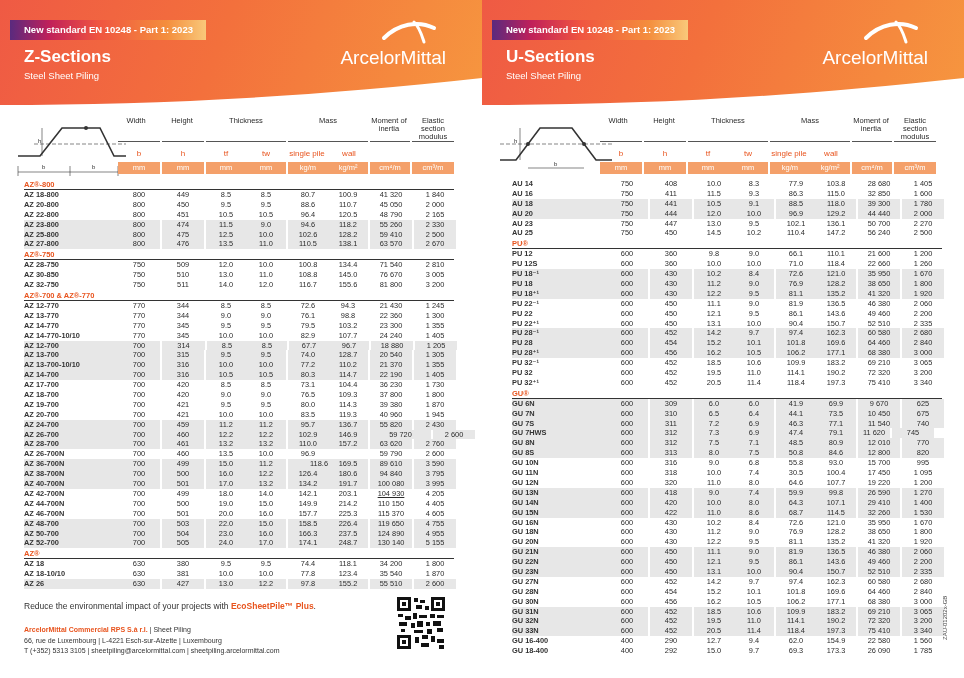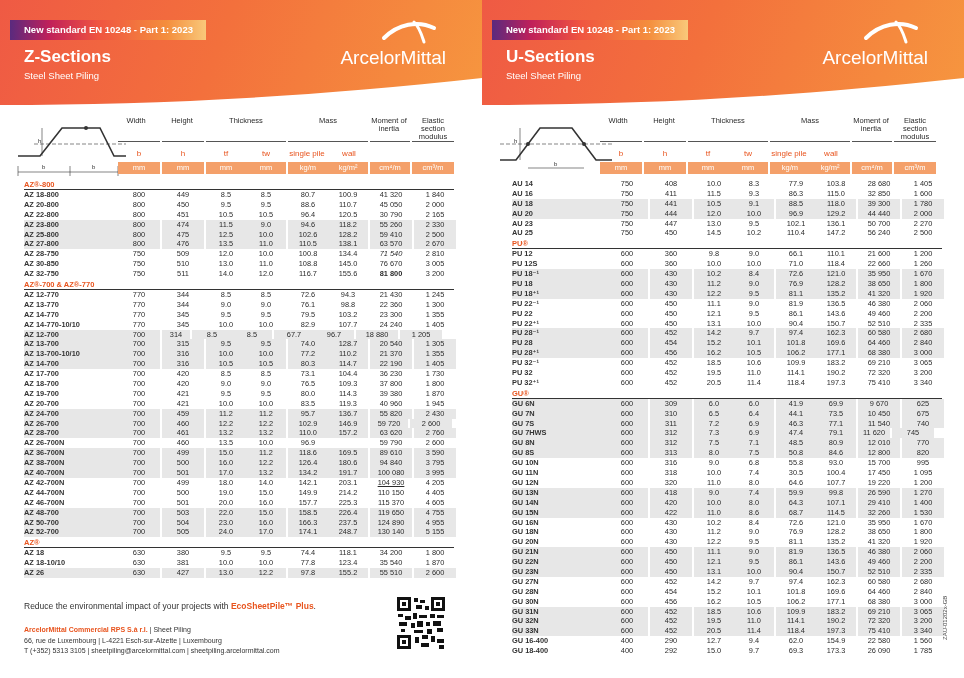--- a/index.html
+++ b/index.html
@@ -149,21 +149,21 @@
         <div class="c" style="width: 42px;">800</div>
         <div class="c gap" style="width: 2px;"></div>
         <div class="c" style="width: 42px;">451</div>
         <div class="c gap" style="width: 2px;"></div>
         <div class="c" style="width: 40px;">10.5</div>
         <div class="c" style="width: 40px;">10.5</div>
         <div class="c gap" style="width: 2px;"></div>
         <div class="c" style="width: 40px;">96.4</div>
         <div class="c" style="width: 40px;">120.5</div>
         <div class="c gap" style="width: 2px;"></div>
-        <div class="c" style="width: 42px;">30 790</div>
+        <div class="c" style="width: 42px;">48 790</div>
         <div class="c gap" style="width: 2px;"></div>
         <div class="c" style="width: 42px;">2 165</div>
       </div>
       <div class="row shade">
         <div class="c name" style="width: 94px;">AZ 23-800</div>
         <div class="c" style="width: 42px;">800</div>
         <div class="c gap" style="width: 2px;"></div>
         <div class="c" style="width: 42px;">474</div>
         <div class="c gap" style="width: 2px;"></div>
         <div class="c" style="width: 40px;">11.5</div>
@@ -201,33 +201,34 @@
         <div class="c" style="width: 40px;">13.5</div>
         <div class="c" style="width: 40px;">11.0</div>
         <div class="c gap" style="width: 2px;"></div>
         <div class="c" style="width: 40px;">110.5</div>
         <div class="c" style="width: 40px;">138.1</div>
         <div class="c gap" style="width: 2px;"></div>
         <div class="c" style="width: 42px;">63 570</div>
         <div class="c gap" style="width: 2px;"></div>
         <div class="c" style="width: 42px;">2 670</div>
       </div>
+      <div class="grp-title">AZ®-750</div>
       <div class="row">
         <div class="c name" style="width: 94px;">AZ 28-750</div>
         <div class="c" style="width: 42px;">750</div>
         <div class="c gap" style="width: 2px;"></div>
         <div class="c" style="width: 42px;">509</div>
         <div class="c gap" style="width: 2px;"></div>
         <div class="c" style="width: 40px;">12.0</div>
         <div class="c" style="width: 40px;">10.0</div>
         <div class="c gap" style="width: 2px;"></div>
         <div class="c" style="width: 40px;">100.8</div>
         <div class="c" style="width: 40px;">134.4</div>
         <div class="c gap" style="width: 2px;"></div>
-        <div class="c" style="width: 42px; font-style: italic;">71 540</div>
+        <div class="c" style="width: 42px;">71 540</div>
         <div class="c gap" style="width: 2px;"></div>
         <div class="c" style="width: 42px;">2 810</div>
       </div>
       <div class="row">
         <div class="c name" style="width: 94px;">AZ 30-850</div>
         <div class="c" style="width: 42px;">750</div>
         <div class="c gap" style="width: 2px;"></div>
         <div class="c" style="width: 42px;">510</div>
         <div class="c gap" style="width: 2px;"></div>
         <div class="c" style="width: 40px;">13.0</div>
@@ -245,21 +246,21 @@
         <div class="c" style="width: 42px;">750</div>
         <div class="c gap" style="width: 2px;"></div>
         <div class="c" style="width: 42px;">511</div>
         <div class="c gap" style="width: 2px;"></div>
         <div class="c" style="width: 40px;">14.0</div>
         <div class="c" style="width: 40px;">12.0</div>
         <div class="c gap" style="width: 2px;"></div>
         <div class="c" style="width: 40px;">116.7</div>
         <div class="c" style="width: 40px;">155.6</div>
         <div class="c gap" style="width: 2px;"></div>
-        <div class="c" style="width: 42px; font-weight: bold;">81 800</div>
+        <div class="c" style="width: 42px;">81 800</div>
         <div class="c gap" style="width: 2px;"></div>
         <div class="c" style="width: 42px;">3 200</div>
       </div>
       <div class="grp-title">AZ®-700 &amp; AZ®-770</div>
       <div class="row">
         <div class="c name" style="width: 94px;">AZ 12-770</div>
         <div class="c" style="width: 42px;">770</div>
         <div class="c gap" style="width: 2px;"></div>
         <div class="c" style="width: 42px;">344</div>
         <div class="c gap" style="width: 2px;"></div>
@@ -318,21 +319,21 @@
         <div class="c" style="width: 40px;">107.7</div>
         <div class="c gap" style="width: 2px;"></div>
         <div class="c" style="width: 42px;">24 240</div>
         <div class="c gap" style="width: 2px;"></div>
         <div class="c" style="width: 42px;">1 405</div>
       </div>
       <div class="row shade">
         <div class="c name" style="width: 94px;">AZ 12-700</div>
         <div class="c" style="width: 42px;">700</div>
         <div class="c gap" style="width: 2px;"></div>
-        <div class="c" style="width: 28px;">314</div>
+        <div class="c" style="width: 43px;">314</div>
         <div class="c gap" style="width: 2px;"></div>
         <div class="c" style="width: 40px;">8.5</div>
         <div class="c" style="width: 40px;">8.5</div>
         <div class="c gap" style="width: 2px;"></div>
         <div class="c" style="width: 40px;">67.7</div>
         <div class="c" style="width: 40px;">96.7</div>
         <div class="c gap" style="width: 2px;"></div>
         <div class="c" style="width: 42px;">18 880</div>
         <div class="c gap" style="width: 2px;"></div>
         <div class="c" style="width: 42px;">1 205</div>
@@ -470,21 +471,21 @@
         <div class="c" style="width: 42px;">700</div>
         <div class="c gap" style="width: 2px;"></div>
         <div class="c" style="width: 42px;">460</div>
         <div class="c gap" style="width: 2px;"></div>
         <div class="c" style="width: 40px;">12.2</div>
         <div class="c" style="width: 40px;">12.2</div>
         <div class="c gap" style="width: 2px;"></div>
         <div class="c" style="width: 40px;">102.9</div>
         <div class="c" style="width: 40px;">146.9</div>
         <div class="c gap" style="width: 2px;"></div>
-        <div class="c" style="width: 38px;">59 720</div>
+        <div class="c" style="width: 61px;">59 720</div>
         <div class="c gap" style="width: 2px;"></div>
         <div class="c" style="width: 42px;">2 600</div>
       </div>
       <div class="row shade">
         <div class="c name" style="width: 94px;">AZ 28-700</div>
         <div class="c" style="width: 42px;">700</div>
         <div class="c gap" style="width: 2px;"></div>
         <div class="c" style="width: 42px;">461</div>
         <div class="c gap" style="width: 2px;"></div>
         <div class="c" style="width: 40px;">13.2</div>
@@ -515,21 +516,21 @@
       </div>
       <div class="row shade">
         <div class="c name" style="width: 94px;">AZ 36-700N</div>
         <div class="c" style="width: 42px;">700</div>
         <div class="c gap" style="width: 2px;"></div>
         <div class="c" style="width: 42px;">499</div>
         <div class="c gap" style="width: 2px;"></div>
         <div class="c" style="width: 40px;">15.0</div>
         <div class="c" style="width: 40px;">11.2</div>
         <div class="c gap" style="width: 2px;"></div>
-        <div class="c" style="width: 40px;">118.6</div>
+        <div class="c" style="width: 40px; text-align: right;">118.6</div>
         <div class="c" style="width: 40px;">169.5</div>
         <div class="c gap" style="width: 2px;"></div>
         <div class="c" style="width: 42px;">89 610</div>
         <div class="c gap" style="width: 2px;"></div>
         <div class="c" style="width: 42px;">3 590</div>
       </div>
       <div class="row shade">
         <div class="c name" style="width: 94px;">AZ 38-700N</div>
         <div class="c" style="width: 42px;">700</div>
         <div class="c gap" style="width: 2px;"></div>

